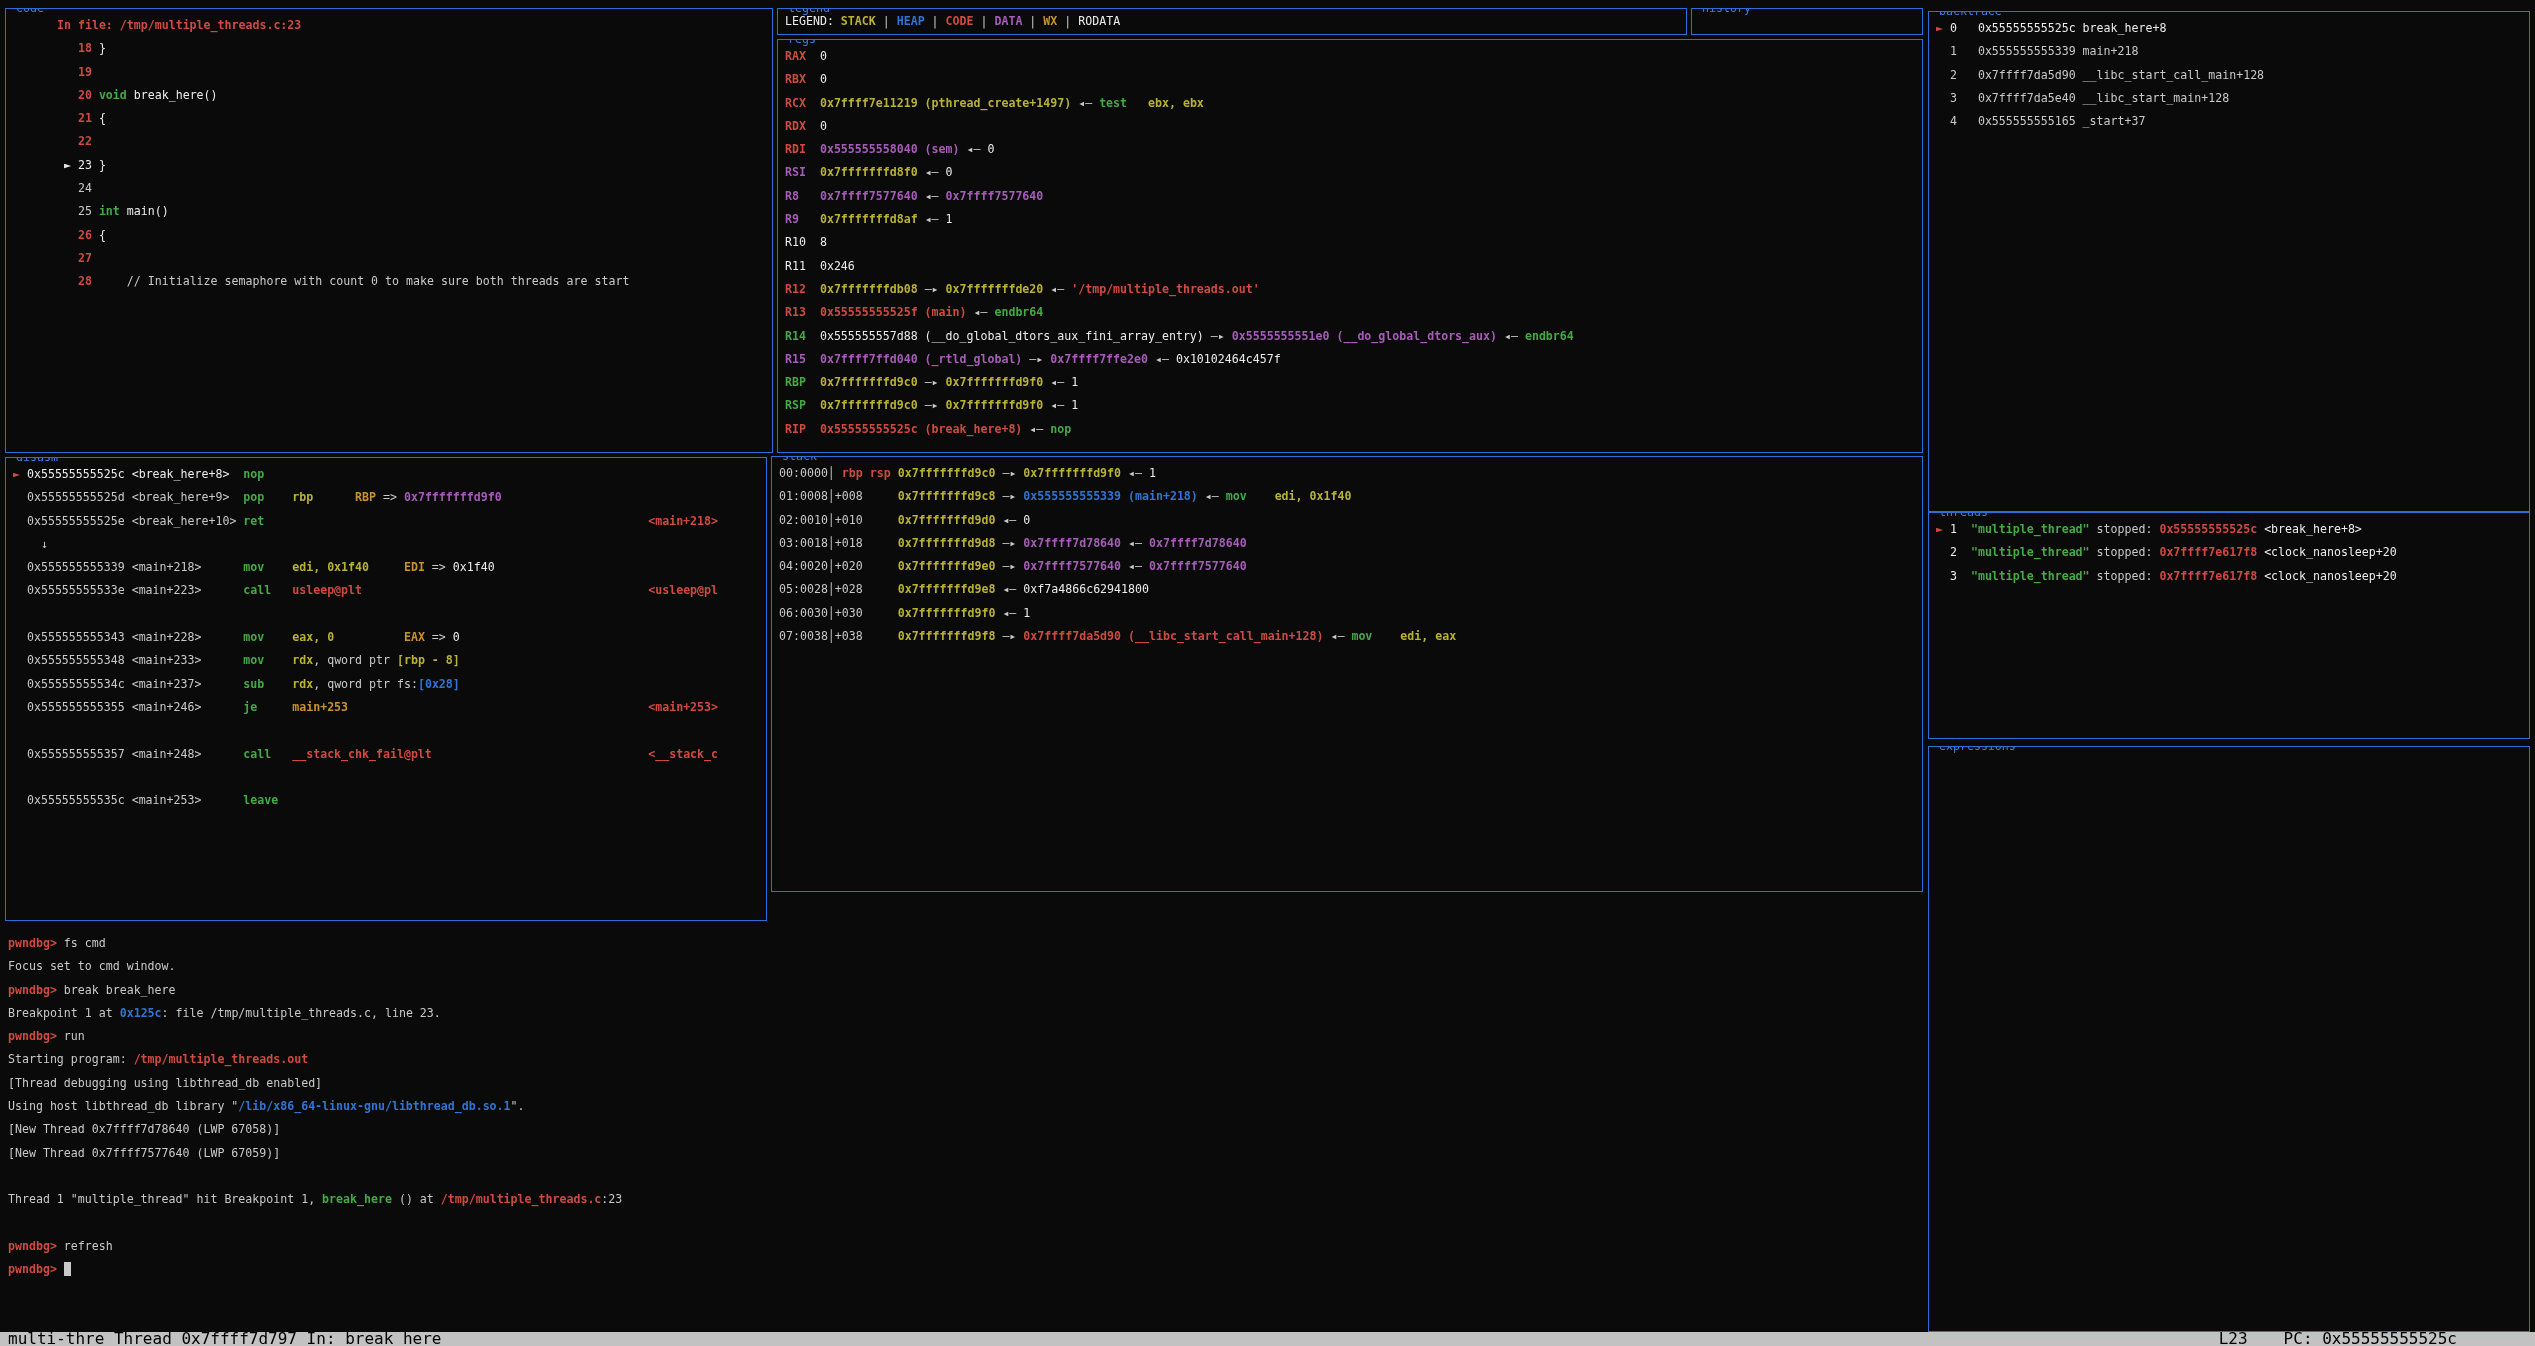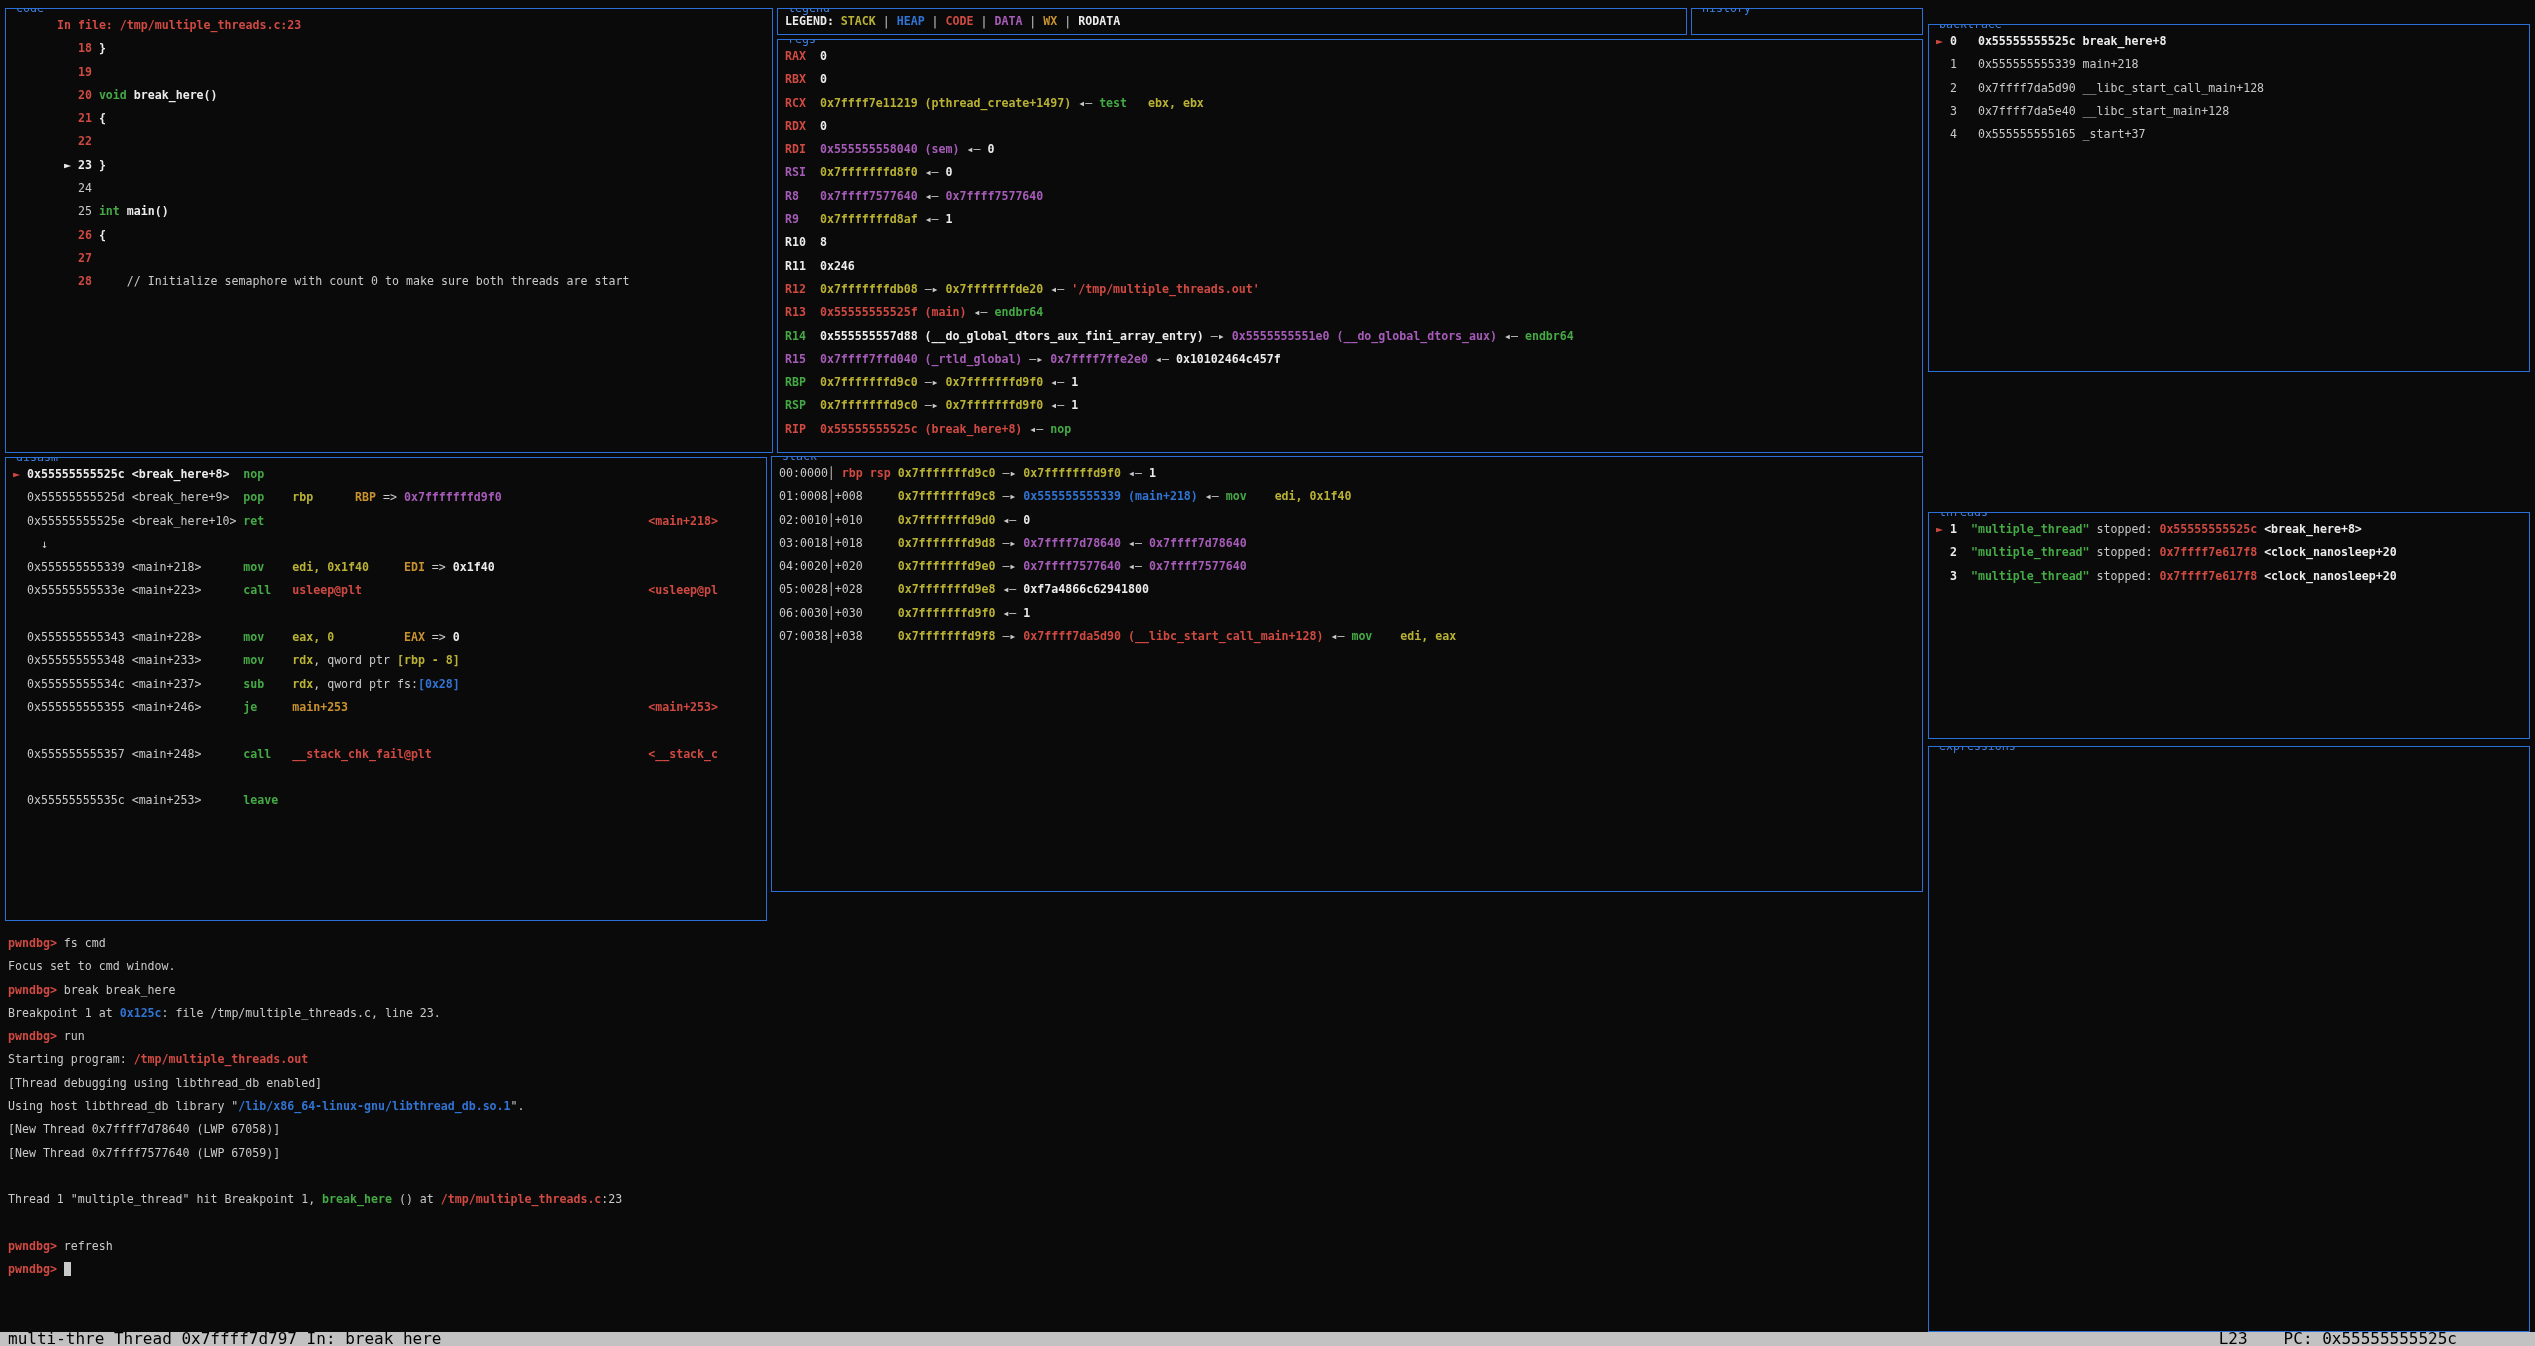--- a/index.html
+++ b/index.html
@@ -28,21 +28,21 @@
     line-height:15px;
     z-index:2;
   }
   .content {
     position:relative;
     padding:5px 7px;
     line-height:23.3px;
     white-space:pre;
   }
   .tline { white-space:pre; height:23.3px; }
-  .c-w   { color:#ececec; font-weight:bold; }
+  .c-w   { color:#ececec; font-weight:normal; }
   .c-g   { color:#c9c9c9; }
   .c-r   { color:#d04a42; font-weight:bold; }
   .c-y   { color:#b9b234; font-weight:bold; }
   .c-grn { color:#45a945; font-weight:bold; }
   .c-p   { color:#a65cb8; font-weight:bold; }
   .c-b   { color:#3174d4; font-weight:bold; }
   .c-o   { color:#c8922e; font-weight:bold; }
   .c-cur { background:#c9c9c9; color:#0a0a0a; }
   .statusbar {
     position:absolute;
@@ -78,21 +78,21 @@
   <div class="content" style="padding:1px 7px; line-height:23px;">
     
   </div>
 </div>
 
 <div class="panel" style="left:777px; top:39px; width:1146px; height:414px;">
   <span class="panel-title">regs</span>
   <div class="content"><div class="tline"><span class="c-r">RAX</span><span class="c-g">  </span><span class="c-w">0</span></div><div class="tline"><span class="c-r">RBX</span><span class="c-g">  </span><span class="c-w">0</span></div><div class="tline"><span class="c-r">RCX</span><span class="c-g">  </span><span class="c-y">0x7ffff7e11219 (pthread_create+1497)</span><span class="c-g"> ◂— </span><span class="c-grn">test   </span><span class="c-y">ebx, ebx</span></div><div class="tline"><span class="c-r">RDX</span><span class="c-g">  </span><span class="c-w">0</span></div><div class="tline"><span class="c-r">RDI</span><span class="c-g">  </span><span class="c-p">0x555555558040 (sem)</span><span class="c-g"> ◂— </span><span class="c-w">0</span></div><div class="tline"><span class="c-p">RSI</span><span class="c-g">  </span><span class="c-y">0x7fffffffd8f0</span><span class="c-g"> ◂— </span><span class="c-w">0</span></div><div class="tline"><span class="c-p">R8</span><span class="c-g">   </span><span class="c-p">0x7ffff7577640</span><span class="c-g"> ◂— </span><span class="c-p">0x7ffff7577640</span></div><div class="tline"><span class="c-p">R9</span><span class="c-g">   </span><span class="c-y">0x7fffffffd8af</span><span class="c-g"> ◂— </span><span class="c-w">1</span></div><div class="tline"><span class="c-w">R10</span><span class="c-g">  </span><span class="c-w">8</span></div><div class="tline"><span class="c-w">R11</span><span class="c-g">  </span><span class="c-w">0x246</span></div><div class="tline"><span class="c-r">R12</span><span class="c-g">  </span><span class="c-y">0x7fffffffdb08</span><span class="c-g"> —▸ </span><span class="c-y">0x7fffffffde20</span><span class="c-g"> ◂— </span><span class="c-r">'/tmp/multiple_threads.out'</span></div><div class="tline"><span class="c-r">R13</span><span class="c-g">  </span><span class="c-r">0x55555555525f (main)</span><span class="c-g"> ◂— </span><span class="c-grn">endbr64</span></div><div class="tline"><span class="c-grn">R14</span><span class="c-g">  </span><span class="c-w">0x555555557d88 (__do_global_dtors_aux_fini_array_entry)</span><span class="c-g"> —▸ </span><span class="c-p">0x5555555551e0 (__do_global_dtors_aux)</span><span class="c-g"> ◂— </span><span class="c-grn">endbr64</span></div><div class="tline"><span class="c-p">R15</span><span class="c-g">  </span><span class="c-p">0x7ffff7ffd040 (_rtld_global)</span><span class="c-g"> —▸ </span><span class="c-p">0x7ffff7ffe2e0</span><span class="c-g"> ◂— </span><span class="c-w">0x10102464c457f</span></div><div class="tline"><span class="c-grn">RBP</span><span class="c-g">  </span><span class="c-y">0x7fffffffd9c0</span><span class="c-g"> —▸ </span><span class="c-y">0x7fffffffd9f0</span><span class="c-g"> ◂— </span><span class="c-w">1</span></div><div class="tline"><span class="c-grn">RSP</span><span class="c-g">  </span><span class="c-y">0x7fffffffd9c0</span><span class="c-g"> —▸ </span><span class="c-y">0x7fffffffd9f0</span><span class="c-g"> ◂— </span><span class="c-w">1</span></div><div class="tline"><span class="c-r">RIP</span><span class="c-g">  </span><span class="c-r">0x55555555525c (break_here+8)</span><span class="c-g"> ◂— </span><span class="c-grn">nop</span></div></div>
 </div>
 
-<div class="panel" style="left:1928px; top:24px; width:602px; height:348px;">
+<div class="panel" style="left:1928px; top:11px; width:602px; height:501px;">
   <span class="panel-title">backtrace</span>
   <div class="content"><div class="tline"><span class="c-r">► </span><span class="c-w">0</span><span class="c-g">   </span><span class="c-w">0x55555555525c break_here+8</span></div><div class="tline"><span class="c-g">  1</span><span class="c-g">   </span><span class="c-g">0x555555555339 main+218</span></div><div class="tline"><span class="c-g">  2</span><span class="c-g">   </span><span class="c-g">0x7ffff7da5d90 __libc_start_call_main+128</span></div><div class="tline"><span class="c-g">  3</span><span class="c-g">   </span><span class="c-g">0x7ffff7da5e40 __libc_start_main+128</span></div><div class="tline"><span class="c-g">  4</span><span class="c-g">   </span><span class="c-g">0x555555555165 _start+37</span></div></div>
 </div>
 
 <div class="panel" style="left:5px; top:457px; width:762px; height:464px;">
   <span class="panel-title">disasm</span>
   <div class="content"><div class="tline"><span class="c-r">► </span><span class="c-w">0x55555555525c &lt;break_here+8&gt;</span><span class="c-g">  </span><span class="c-grn">nop</span></div><div class="tline"><span class="c-g">  0x55555555525d &lt;break_here+9&gt;</span><span class="c-g">  </span><span class="c-grn">pop</span><span class="c-g">    </span><span class="c-y">rbp</span><span class="c-g">      </span><span class="c-o">RBP</span><span class="c-g"> =&gt; </span><span class="c-p">0x7fffffffd9f0</span></div><div class="tline"><span class="c-g">  0x55555555525e &lt;break_here+10&gt;</span><span class="c-g"> </span><span class="c-grn">ret</span><span class="c-g">                                                       </span><span class="c-r">&lt;main+218&gt;</span></div><div class="tline"><span class="c-g">    </span><span class="c-g">↓</span></div><div class="tline"><span class="c-g">  0x555555555339 &lt;main+218&gt;</span><span class="c-g">      </span><span class="c-grn">mov</span><span class="c-g">    </span><span class="c-y">edi, 0x1f40</span><span class="c-g">     </span><span class="c-o">EDI</span><span class="c-g"> =&gt; </span><span class="c-w">0x1f40</span></div><div class="tline"><span class="c-g">  0x55555555533e &lt;main+223&gt;</span><span class="c-g">      </span><span class="c-grn">call</span><span class="c-g">   </span><span class="c-r">usleep@plt</span><span class="c-g">                                         </span><span class="c-r">&lt;usleep@pl</span></div><div class="tline"> </div><div class="tline"><span class="c-g">  0x555555555343 &lt;main+228&gt;</span><span class="c-g">      </span><span class="c-grn">mov</span><span class="c-g">    </span><span class="c-y">eax, 0</span><span class="c-g">          </span><span class="c-o">EAX</span><span class="c-g"> =&gt; </span><span class="c-w">0</span></div><div class="tline"><span class="c-g">  0x555555555348 &lt;main+233&gt;</span><span class="c-g">      </span><span class="c-grn">mov</span><span class="c-g">    </span><span class="c-y">rdx</span><span class="c-g">, </span><span class="c-g">qword ptr </span><span class="c-y">[rbp - 8]</span></div><div class="tline"><span class="c-g">  0x55555555534c &lt;main+237&gt;</span><span class="c-g">      </span><span class="c-grn">sub</span><span class="c-g">    </span><span class="c-y">rdx</span><span class="c-g">, </span><span class="c-g">qword ptr </span><span class="c-g">fs:</span><span class="c-b">[0x28]</span></div><div class="tline"><span class="c-g">  0x555555555355 &lt;main+246&gt;</span><span class="c-g">      </span><span class="c-grn">je</span><span class="c-g">     </span><span class="c-o">main+253</span><span class="c-g">                                           </span><span class="c-r">&lt;main+253&gt;</span></div><div class="tline"> </div><div class="tline"><span class="c-g">  0x555555555357 &lt;main+248&gt;</span><span class="c-g">      </span><span class="c-grn">call</span><span class="c-g">   </span><span class="c-r">__stack_chk_fail@plt</span><span class="c-g">                               </span><span class="c-r">&lt;__stack_c</span></div><div class="tline"> </div><div class="tline"><span class="c-g">  0x55555555535c &lt;main+253&gt;</span><span class="c-g">      </span><span class="c-grn">leave</span></div></div>
 </div>
 
 <div class="panel" style="left:771px; top:456px; width:1152px; height:436px;">

